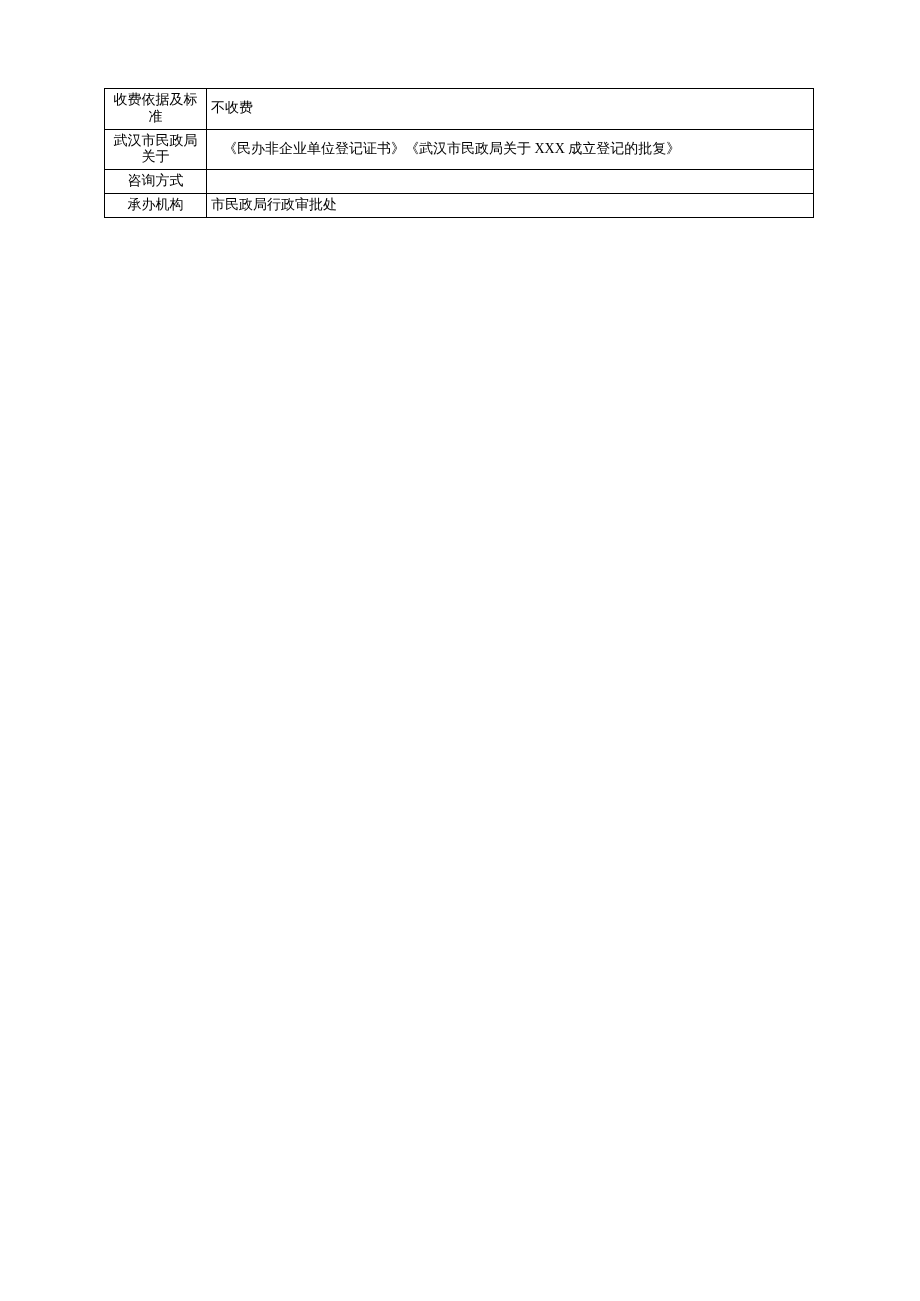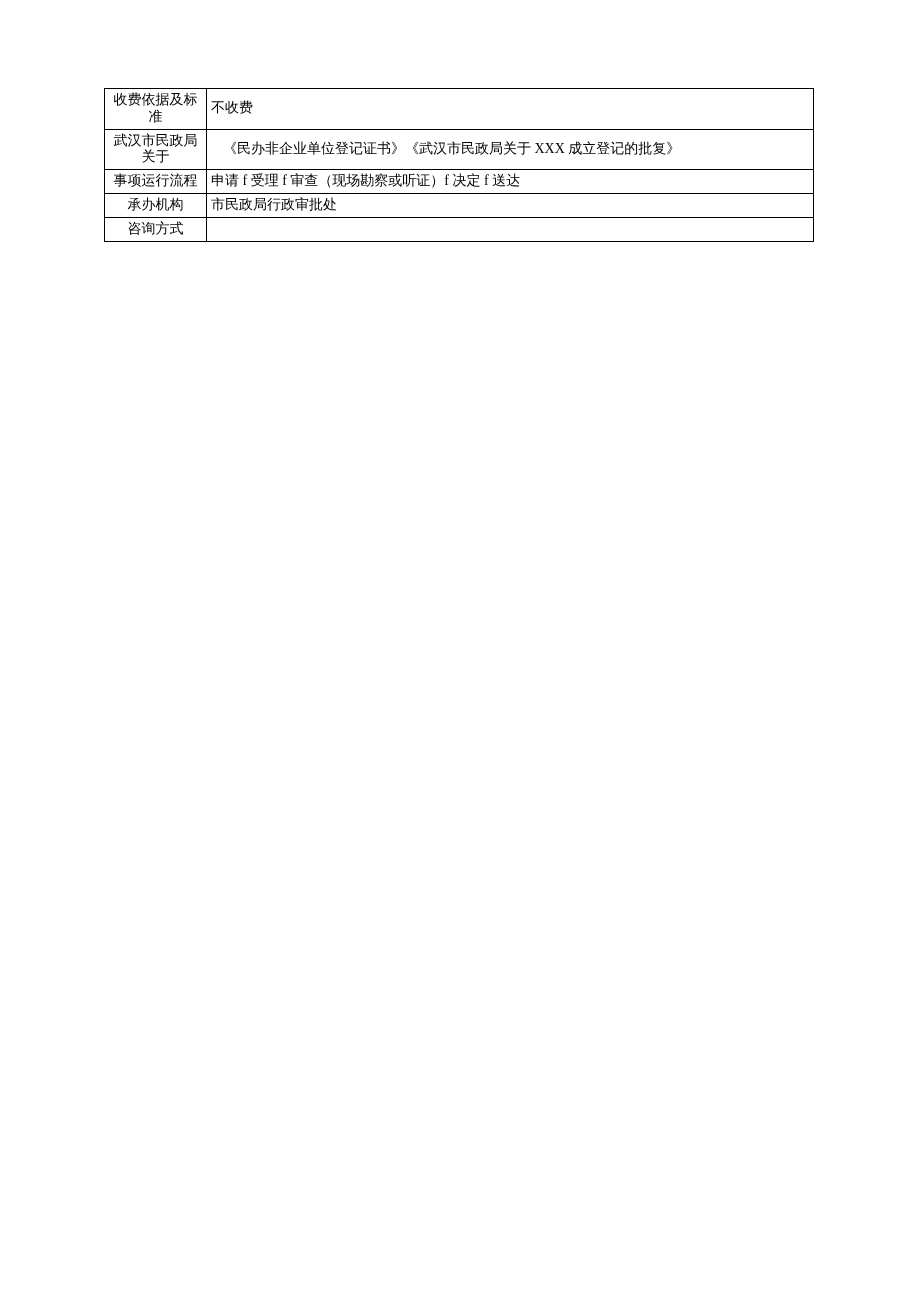--- a/index.html
+++ b/index.html
@@ -47,25 +47,21 @@
   <tbody>
       <tr>
     <td class="label">收费依据及标准</td>
     <td class="value">不收费</td>
   </tr>
   <tr>
     <td class="label">武汉市民政局关于</td>
     <td class="value">《民办非企业单位登记证书》《武汉市民政局关于 XXX 成立登记的批复》</td>
   </tr>
   <tr>
-    <td class="label">事项运行流程</td>
-    <td class="value">申请 f 受理 f 审查（现场勘察或听证）f 决定 f 送达</td>
+    <td class="label">咨询方式</td>
+    <td class="value"></td>
   </tr>
   <tr>
     <td class="label">承办机构</td>
     <td class="value">市民政局行政审批处</td>
   </tr>
-  <tr>
-    <td class="label">咨询方式</td>
-    <td class="value"></td>
-  </tr>
 </tbody>
   </table>
 
 </body></html>

